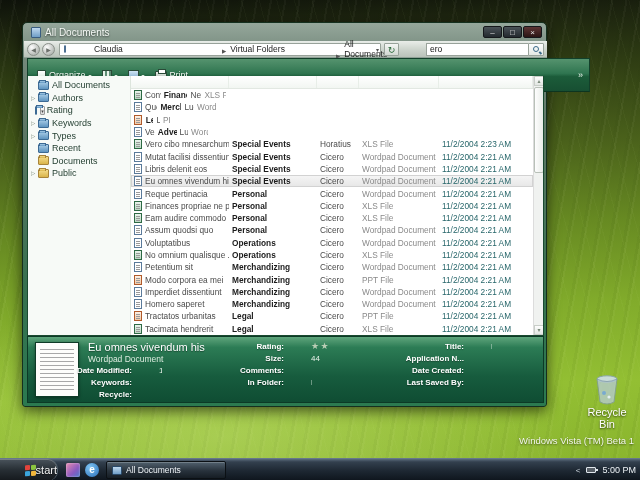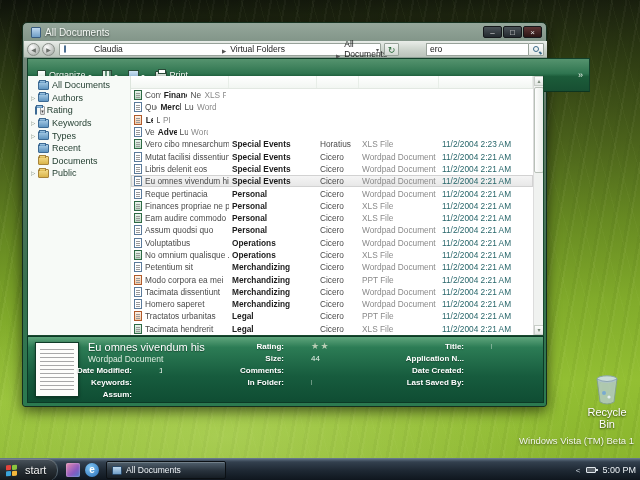--- a/index.html
+++ b/index.html
@@ -122,23 +122,23 @@
   .d-col.mid{left:204px;top:4px;width:158px;}
   .d-col.right{left:366px;top:4px;width:148px;}
   .d-row{display:flex;font-size:8px;line-height:11px;white-space:nowrap;gap:24px;}
   .d-label{font-weight:bold;color:#fff;text-align:right;flex:0 0 auto;margin-right:3px;text-shadow:0 1px 1px rgba(0,0,0,.35);}
   .d-col.left .d-label{width:68px;} .d-col.mid .d-label{width:52px;} .d-col.right .d-label{width:70px;}
   .d-value{color:#e9f2ea;overflow:hidden;}
   .d-row.stars .d-value{color:#b9cdb4;letter-spacing:1.5px;font-size:9px;line-height:10px;}
   
   .taskbar{position:absolute;left:0;top:458px;width:640px;height:22px;
     background:linear-gradient(180deg,#5a6b7c 0%,#33404e 14%,#1e2833 55%,#0f161e 100%);border-top:1px solid #66788a;}
-  .startbtn{position:absolute;left:0;top:0;height:22px;width:58px;display:flex;align-items:center;gap:8px;padding-left:6px;
+  .startbtn{position:absolute;left:0;top:0;height:22px;width:58px;display:flex;align-items:center;gap:0;padding-left:6px;
     background:linear-gradient(180deg,#4a545c 0%,#272e34 50%,#14181c 100%);border-radius:0 10px 10px 0;
-    border-right:1px solid #55646f;box-shadow:inset 0 1px 0 rgba(255,255,255,.25);}
+    border-right:1px solid #55646f;box-shadow:inset 0 1px 0 rgba(255,255,255,.25);justify-content:flex-end;}
   .flag{width:11px;height:11px;display:grid;grid-template-columns:1fr 1fr;gap:1px;transform:skewY(-4deg);}
   .flag i{border-radius:1px;}
   .flag .r{background:#e3443c;} .flag .g{background:#8bc53f;} .flag .b{background:#3ba5dc;} .flag .y{background:#f3b73c;}
   .start-label{color:#f2f2f2;font-size:11px;text-shadow:0 1px 1px rgba(0,0,0,.6);}
   .ql{position:absolute;top:4px;width:14px;height:14px;border-radius:2px;}
   .ql.photos{left:66px;background:linear-gradient(135deg,#e88bb0,#8a5ac0 60%,#4a7ac8);box-shadow:inset 0 0 2px rgba(255,255,255,.6);}
   .ql.ie{left:85px;background:radial-gradient(circle at 35% 30%,#7fc4f2,#2a6fb8);color:#fff;font-size:10px;font-weight:bold;
     text-align:center;line-height:13px;border-radius:50%;}
   .taskbtn{position:absolute;left:106px;top:2px;width:120px;height:18px;display:flex;align-items:center;gap:4px;padding:0 5px;
     background:linear-gradient(#51616e,#28323c 55%,#161d24);border:1px solid #0b1014;border-radius:2px;
@@ -449,21 +449,21 @@
               <span>Modo corpora ea mei</span>
             </span>
           <span class="cell c-key">Merchandizing</span>
           <span class="cell c-author">Cicero</span>
           <span class="cell c-type">PPT File</span>
           <span class="cell c-date">11/2/2004 2:21 AM</span>
         </div>
           <div class="row col-16 t-wordpad">
           <span class="cell c-name">
               <i class="doc-icon"></i>
-              <span>Tacimata dissentiunt</span>
+              <span>Imperdiet dissentiunt</span>
             </span>
           <span class="cell c-key">Merchandizing</span>
           <span class="cell c-author">Cicero</span>
           <span class="cell c-type">Wordpad Document</span>
           <span class="cell c-date">11/2/2004 2:21 AM</span>
         </div>
           <div class="row col-17 t-wordpad">
           <span class="cell c-name">
               <i class="doc-icon"></i>
               <span>Homero saperet</span>
@@ -509,21 +509,21 @@
     <div class="d-col left">
         <div class="d-row col-0">
         <span class="d-label">Date Modified:</span>
         <span class="d-value">11/2/2004 2:21 AM</span>
       </div>
         <div class="d-row col-1">
         <span class="d-label">Keywords:</span>
         <span class="d-value">Special Events</span>
       </div>
         <div class="d-row col-2">
-        <span class="d-label">Assum:</span>
+        <span class="d-label">Recycle:</span>
         <span class="d-value">Cicero</span>
       </div>
       </div>
     <div class="d-col mid">
         <div class="d-row col-0 stars">
         <span class="d-label">Rating:</span>
         <span class="d-value">★★★★★</span>
       </div>
         <div class="d-row col-1">
         <span class="d-label">Size:</span>

